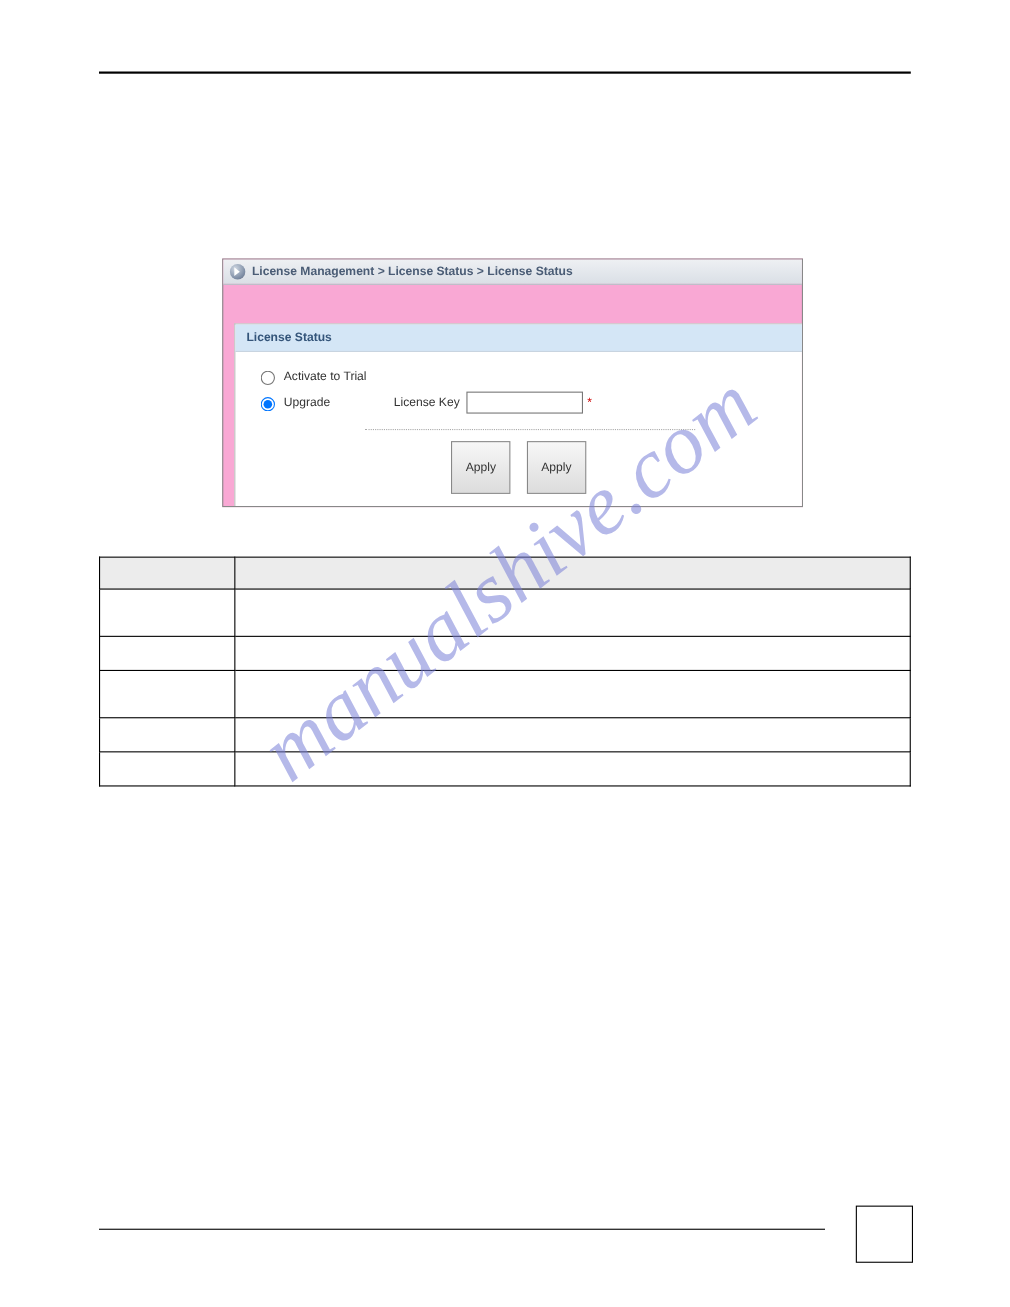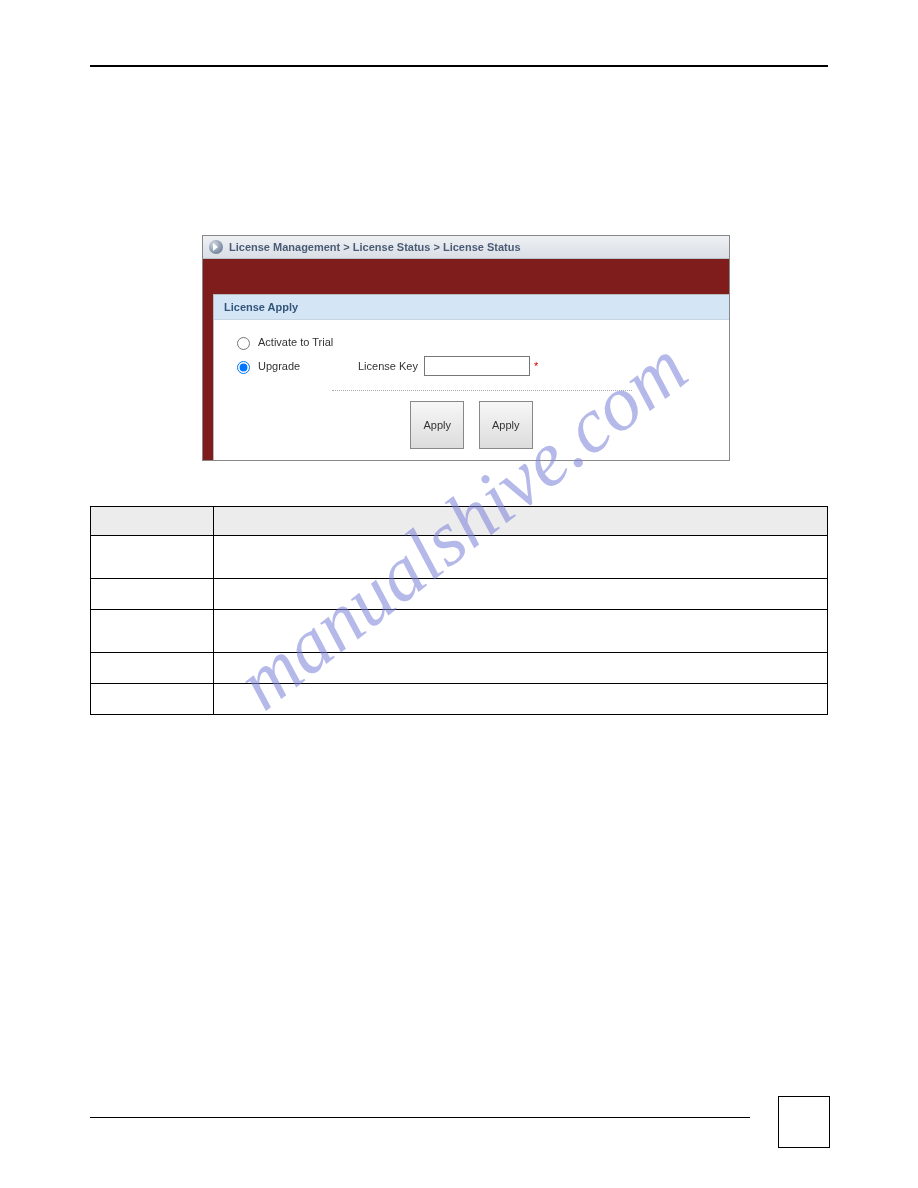--- a/index.html
+++ b/index.html
@@ -23,21 +23,21 @@
     right: 90px;
     border-top: 2px solid #000;
   }
   .screenshot-panel {
     position: absolute;
     top: 235px;
     left: 202px;
     width: 526px;
     height: 224px;
     border: 1px solid #888;
-    background: #7f1d1d;
+    background: #f9a8d4;
   }
   .breadcrumb-bar {
     height: 22px;
     background: linear-gradient(#eef0f3, #dadfe6);
     border-bottom: 1px solid #b8c0c8;
     display: flex;
     align-items: center;
     font-size: 11px;
     color: #4a5c75;
     font-weight: bold;
@@ -195,21 +195,21 @@
 <div class="page">
   <div class="top-rule"></div>
 
   <div class="screenshot-panel">
     <div class="breadcrumb-bar">
       <span class="breadcrumb-icon"></span>
       <span>License Management &gt; License Status &gt; License Status</span>
     </div>
 
     <div class="inner-card">
-      <div class="section-header">License Apply</div>
+      <div class="section-header">License Status</div>
 
       <div class="form-area">
         <div class="radio-row">
           <input type="radio" name="lic" style="">
           <span>Activate to Trial</span>
         </div>
         <div class="radio-row upgrade-row">
           <input type="radio" name="lic" checked="" style="">
           <span class="upgrade-label">Upgrade</span>
           <span class="license-key-label">License Key</span>

